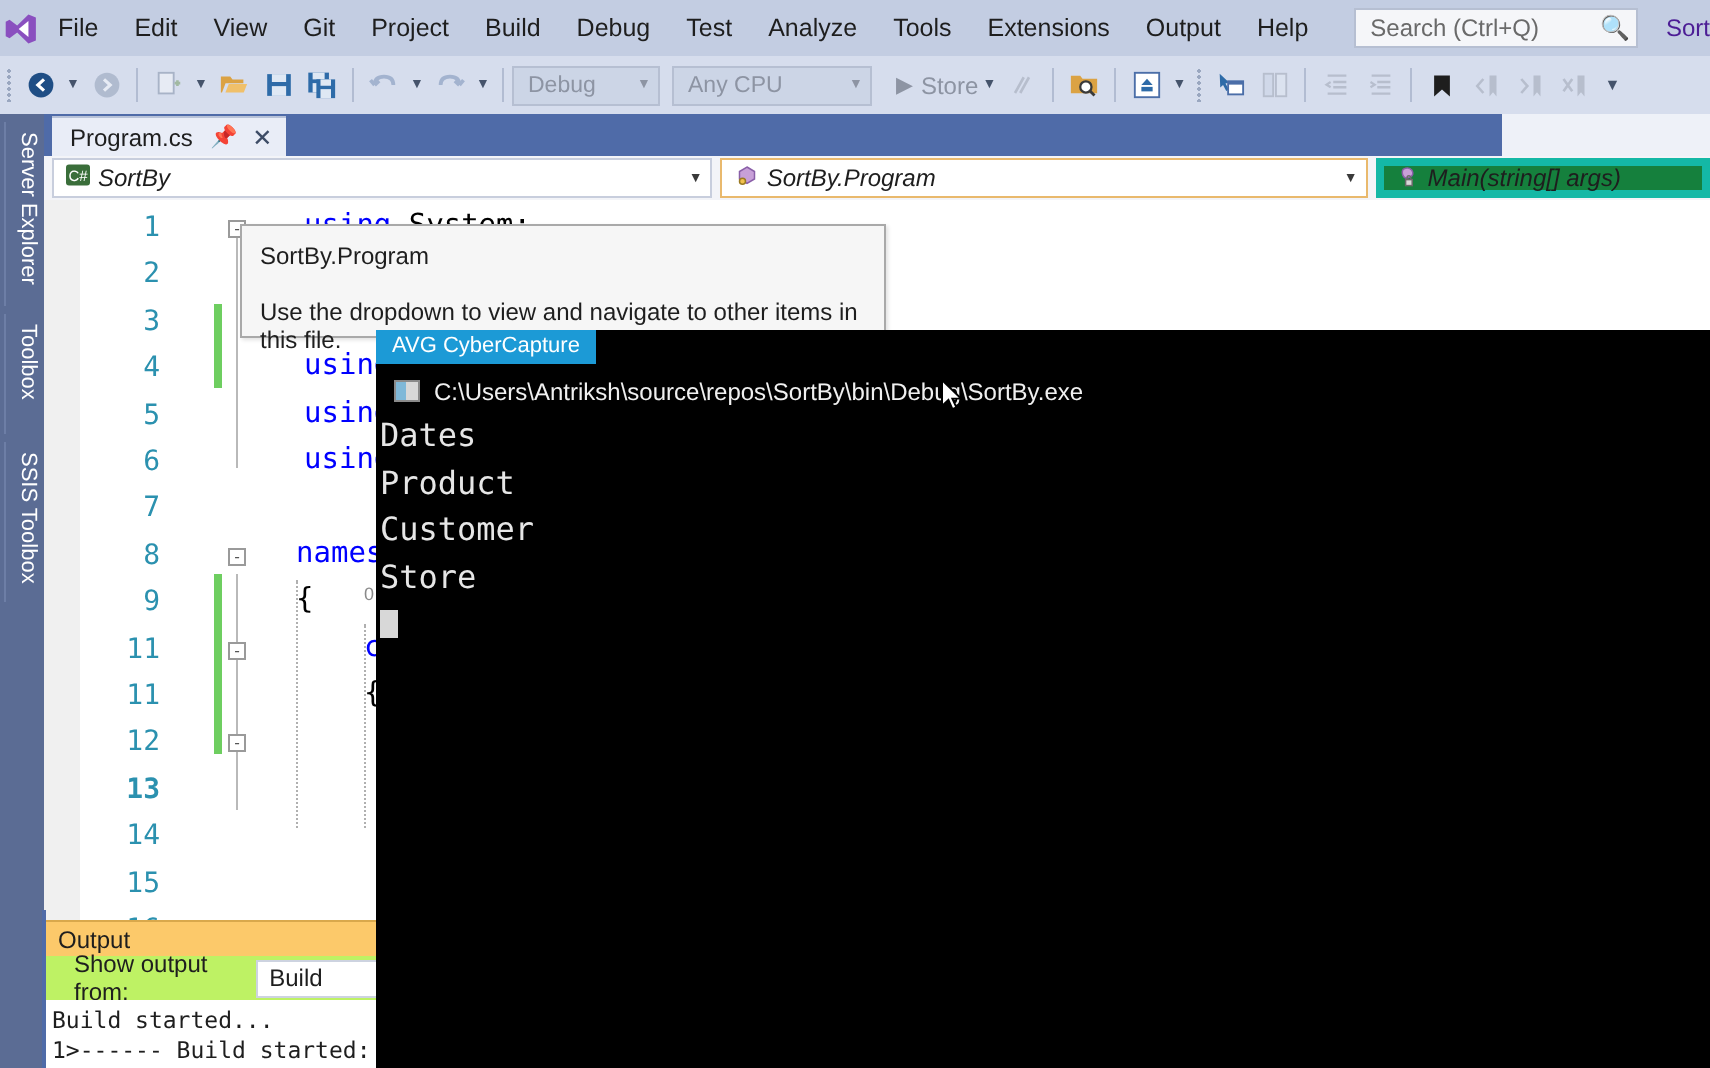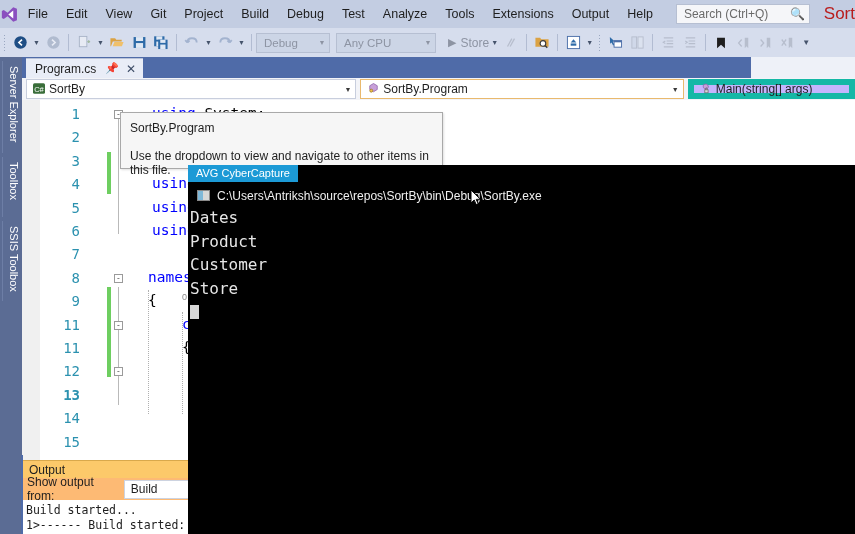--- a/index.html
+++ b/index.html
@@ -25,21 +25,21 @@
     white-space: nowrap;
   }
   .search-box {
     margin-left: 14px; width: 193px; height: 20px; background: #f5f6f9;
     border: 1px solid #b6bfd2; display: flex; align-items: center;
     padding: 0 4px 0 7px;
   }
   .search-box .ph { font-size: 12px; color: #6a6a6a; flex: 1; }
   .search-ic { width: 14px; text-align: center; color: #333; font-size: 12px; }
   .solname {
-    margin-left: 14px; font-size: 17px; color: #b91c1c; white-space: nowrap;
+    margin-left: 14px; font-size: 12px; color: #4c1d95; white-space: nowrap;
   }
 
   
   .toolbar {
     position: absolute; top: 28px; left: 0; width: 855px; height: 29px;
     background: #d6dded;
     display: flex; align-items: center;
   }
   .grip { width: 9px; height: 29px; display:flex; align-items:center; justify-content:center;}
   .grip::before {
@@ -102,21 +102,21 @@
     position: absolute; left: 0; top: 21px; width: 833px; height: 22px;
     background: #f3f4f8; display: flex; align-items: center;
   }
   .nav-combo {
     height: 20px; background: #ffffff; border: 1px solid #c8cedd;
     display: flex; align-items: center; font-size: 12px; color: #1e1e1e;
     padding-left: 4px;
   }
   .nav-combo.focused { border: 1px solid #e9b96d; background: #fff; }
   .nav-combo .ci { width: 16px; text-align:center; font-size: 10px; }
-  .nav-combo .cv { flex: 1; padding-left: 2px; white-space: nowrap; overflow: hidden; }
+  .nav-combo .cv { flex: 1; padding-left: 2px; white-space: nowrap; overflow: hidden; font-style: italic; }
   .nav-combo .cc { width: 15px; text-align:center; font-size: 7px; color: #3a3a3a;
     border-left: 0px; }
 
   
   .codearea {
     position: absolute; left: 0; top: 43px; width: 833px; height: 410px;
     background: #ffffff; overflow: hidden;
   }
   .gutter-bg { position:absolute; left:0; top:0; width: 18px; height: 100%; background:#f0f0f0;}
   .coderow { position: absolute; left: 0; height: 23.4px; width: 100%; }
@@ -193,21 +193,21 @@
     background: #f6f6f6; z-index: 45; border-right: 3px solid #0f766e;
   }
   .outpanel-head {
     position: absolute; left: 0; top: 0; width: 167px; height: 18px;
     background: #fcc96a; border-top: 1px solid #d9a84b;
     display: flex; align-items: center; padding-left: 7px;
     font-size: 12px; color: #1e1e1e;
   }
   .outpanel-tools {
     position: absolute; left: 0; top: 18px; width: 167px; height: 22px;
-    background: #fdba74; display: flex; align-items: center; padding-left: 5px;
+    background: #bef264; display: flex; align-items: center; padding-left: 15px;
     font-size: 12px; color: #1e1e1e;
   }
   .out-combo {
     margin-left: 4px; height: 19px; width: 68px; background: #ffffff;
     border: 1px solid #cdd3e0; display: flex; align-items: center; padding-left: 6px;
     font-size: 12px; color: #1e1e1e;
   }
   .outpanel-body {
     position: absolute; left: 0; top: 40px; width: 167px; height: 34px;
     background: #ffffff; padding: 3px 0 0 4px;
@@ -446,21 +446,21 @@
       <div class="nav-combo focused" style="width:325px; margin-left:4px;">
         <span class="ci">
           <svg width="13" height="12" viewBox="0 0 16 16">
               <path d="M8 2 L13 5 L13 10 L8 13 L3 10 L3 5 Z" fill="#c8a0d8" stroke="#8a5fa8"></path>
               <circle cx="5" cy="11.5" r="2" fill="#f2c14e" stroke="#9a7a22"></circle>
             </svg>
         </span>
         <span class="cv">SortBy.Program</span>
         <span class="cc">▼</span>
       </div>
-      <div class="nav-combo" style="width:168px; margin-left:4px; border:6px solid #14b8a6; background:#c4b5fd;">
+      <div class="nav-combo" style="width:168px; margin-left:4px; border:4px solid #14b8a6; background:#15803d;">
         <span class="ci">
           <svg width="14" height="12" viewBox="0 0 16 16">
               <path d="M5 3.4 Q8.6 1.6 10.6 4.2 Q12.4 7 9.4 8.8 Q6 10.6 4.6 7.6 Q3.6 5 5 3.4Z" fill="#c8a0d8" stroke="#8a5fa8"></path>
               <rect x="6.4" y="10.4" width="4.4" height="4" fill="#d8d8d8" stroke="#6a6a6a"></rect>
               <path d="M7.4 10.4 v-1.4 a1.2 1.2 0 0 1 2.4 0 v1.4" fill="none" stroke="#6a6a6a"></path>
             </svg>
         </span>
         <span class="cv">Main(string[] args)</span>
       </div>
     </div>

